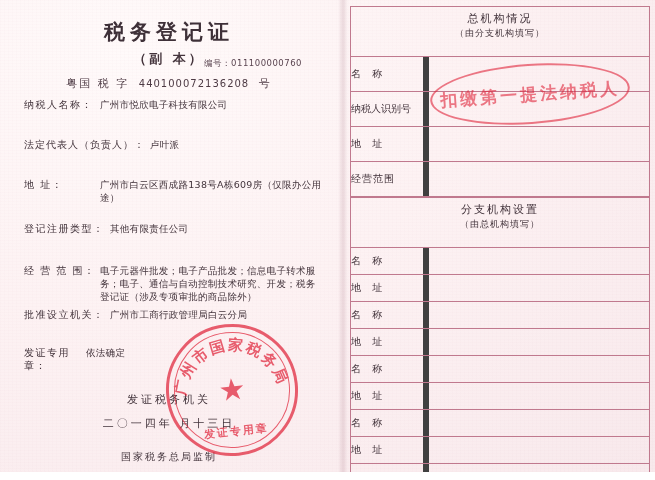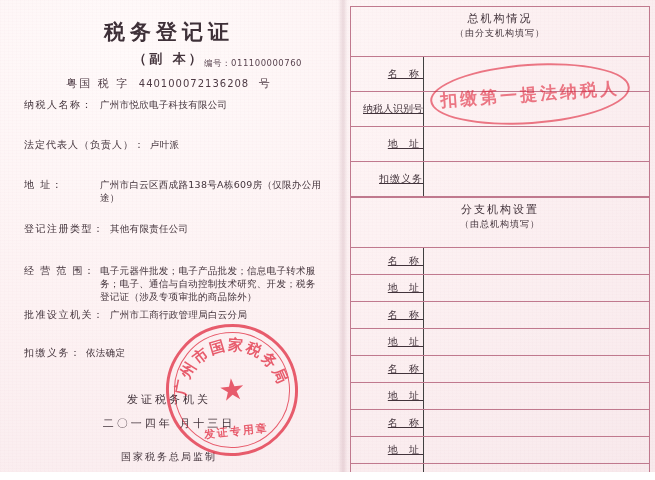--- a/index.html
+++ b/index.html
@@ -212,27 +212,26 @@
   }
   .grid-row {
     display: flex;
     border-bottom: 1px solid #c0798e;
     height: 26px;
   }
   .grid-row:last-child { border-bottom: none; }
   .grid-row .cellname {
     width: 72px;
     flex: 0 0 72px;
-    border-right: 1px solid #404040;
+    border-right: 6px solid #404040;
     font-size: 10px;
     letter-spacing: 4px;
-    text-align: right;
+    text-align: left;
     line-height: 26px;
     color: #42333b;
-    text-decoration: underline;
   }
   .grid-row .cellval {
     flex: 1;
     font-size: 9px;
     line-height: 26px;
     padding-left: 4px;
     color: #42333b;
   }
   .grid-row.tall { height: 34px; }
   .grid-row.tall .cellname { line-height: 34px; }
@@ -313,21 +312,21 @@
       <span class="lbl">经 营 范 围：</span>
       <span class="val two">电子元器件批发；电子产品批发；信息电子转术服务；电子、通信与自动控制技术研究、开发；税务登记证（涉及专项审批的商品除外）</span>
     </div>
 
     <div class="field" style="top:302px">
       <span class="lbl" style="width:82px">批准设立机关：</span>
       <span class="val" style="margin-left:86px">广州市工商行政管理局白云分局</span>
     </div>
 
     <div class="field" style="top:340px">
-      <span class="lbl" style="width:62px">扣缴义务：</span>
+      <span class="lbl" style="width:62px">发证专用章：</span>
       <span class="val" style="margin-left:40px">依法确定</span>
     </div>
 
     <div id="issuing-line">发证税务机关</div>
     <div id="footer-date">二〇一四年   月十三日</div>
     <div id="footer-supervise">国家税务总局监制</div>
 
     <div id="round-stamp">
       <div class="inner-ring"></div>
       <svg class="arc" viewBox="0 0 126 126">
@@ -351,21 +350,21 @@
     </div>
     <div class="grid-row tall">
       <div class="cellname" style="letter-spacing:0">纳税人识别号</div>
       <div class="cellval"></div>
     </div>
     <div class="grid-row tall">
       <div class="cellname">地    址</div>
       <div class="cellval"></div>
     </div>
     <div class="grid-row tall">
-      <div class="cellname" style="letter-spacing:1px">扣缴义务</div>
+      <div class="cellname" style="letter-spacing:1px">经营范围</div>
       <div class="cellval"></div>
     </div>
 
     <div class="sec-head" id="branch-head">
       <span>分支机构设置</span>
       <span class="sub">（由总机构填写）</span>
     </div>
 
     <div class="grid-row">
       <div class="cellname">名    称</div>

